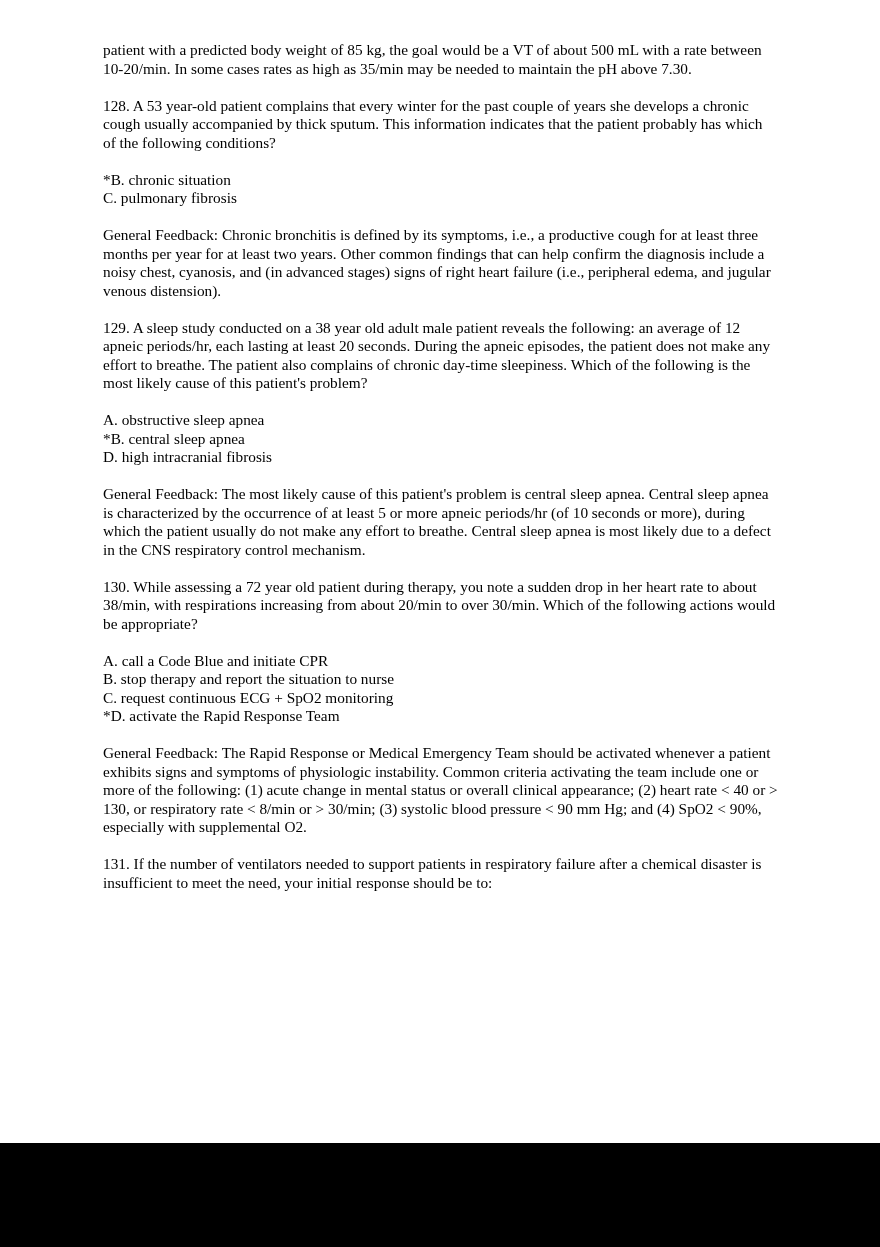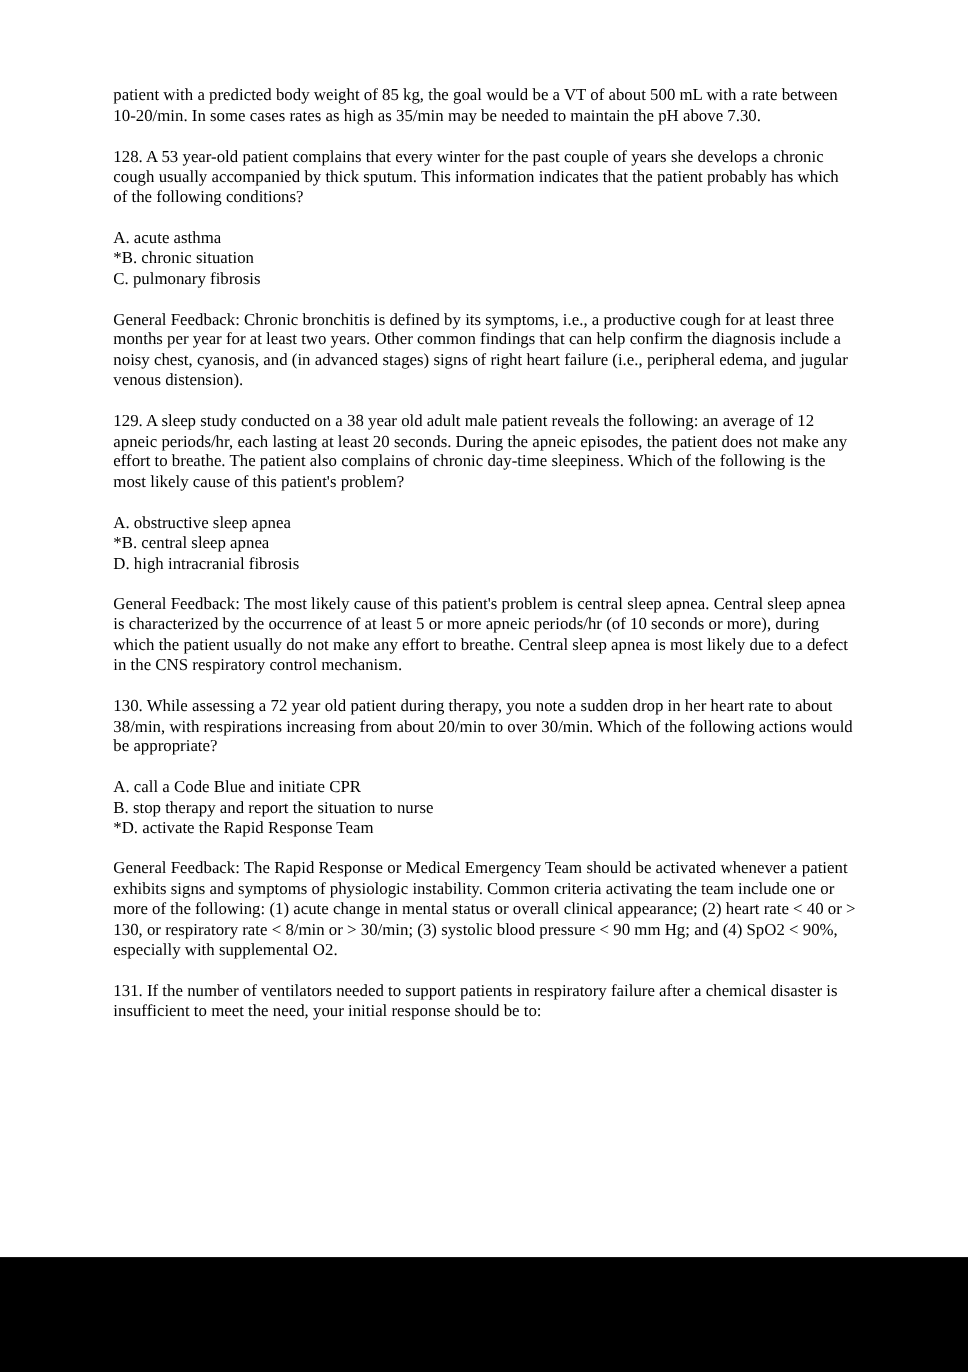--- a/index.html
+++ b/index.html
@@ -14,21 +14,21 @@
     position: relative;
   }
   .page {
     position: absolute;
     top: 0;
     left: 0;
     width: 880px;
     height: 1143px;
     background: #ffffff;
     box-sizing: border-box;
-    padding: 78px 102px 0 103px;
+    padding: 41px 102px 0 103px;
     font-family: "Liberation Serif", "DejaVu Serif", serif;
     font-size: 15.3px;
     line-height: 18.5px;
     color: #000000;
   }
   .block {
     margin: 0 0 18.5px 0;
   }
   .option-line {
     margin: 0;
@@ -44,38 +44,38 @@
 </style>
 </head>
 <body>
 
 <div class="page">
 
   <p class="block">patient with a predicted body weight of 85 kg, the goal would be a VT of about 500 mL with a rate between 10-20/min. In some cases rates as high as 35/min may be needed to maintain the pH above 7.30.</p>
 
   <p class="block">128. A 53 year-old patient complains that every winter for the past couple of years she develops a chronic cough usually accompanied by thick sputum. This information indicates that the patient probably has which of the following conditions?</p>
   <div class="block">
-    <div class="option-line">A. acute asthma</div>
     <div class="option-line">*B. chronic situation</div>
     <div class="option-line">C. pulmonary fibrosis</div>
   </div>
   <p class="block">General Feedback: Chronic bronchitis is defined by its symptoms, i.e., a productive cough for at least three months per year for at least two years. Other common findings that can help confirm the diagnosis include a noisy chest, cyanosis, and (in advanced stages) signs of right heart failure (i.e., peripheral edema, and jugular venous distension).</p>
 
   <p class="block">129. A sleep study conducted on a 38 year old adult male patient reveals the following: an average of 12 apneic periods/hr, each lasting at least 20 seconds. During the apneic episodes, the patient does not make any effort to breathe. The patient also complains of chronic day-time sleepiness. Which of the following is the most likely cause of this patient's problem?</p>
   <div class="block">
     <div class="option-line">A. obstructive sleep apnea</div>
     <div class="option-line">*B. central sleep apnea</div>
     <div class="option-line">D. high intracranial fibrosis</div>
   </div>
   <p class="block">General Feedback: The most likely cause of this patient's problem is central sleep apnea. Central sleep apnea is characterized by the occurrence of at least 5 or more apneic periods/hr (of 10 seconds or more), during which the patient usually do not make any effort to breathe. Central sleep apnea is most likely due to a defect in the CNS respiratory control mechanism.</p>
 
   <p class="block">130. While assessing a 72 year old patient during therapy, you note a sudden drop in her heart rate to about 38/min, with respirations increasing from about 20/min to over 30/min. Which of the following actions would be appropriate?</p>
   <div class="block">
     <div class="option-line">A. call a Code Blue and initiate CPR</div>
     <div class="option-line">B. stop therapy and report the situation to nurse</div>
+    <div class="option-line">C. request continuous ECG + SpO2 monitoring</div>
     <div class="option-line">*D. activate the Rapid Response Team</div>
   </div>
   <p class="block">General Feedback: The Rapid Response or Medical Emergency Team should be activated whenever a patient exhibits signs and symptoms of physiologic instability. Common criteria activating the team include one or more of the following: (1) acute change in mental status or overall clinical appearance; (2) heart rate &lt; 40 or &gt; 130, or respiratory rate &lt; 8/min or &gt; 30/min; (3) systolic blood pressure &lt; 90 mm Hg; and (4) SpO2 &lt; 90%, especially with supplemental O2.</p>
 
   <p class="block">131. If the number of ventilators needed to support patients in respiratory failure after a chemical disaster is insufficient to meet the need, your initial response should be to:</p>
 
 </div>
 
 <div class="footer-bar"></div>
 

